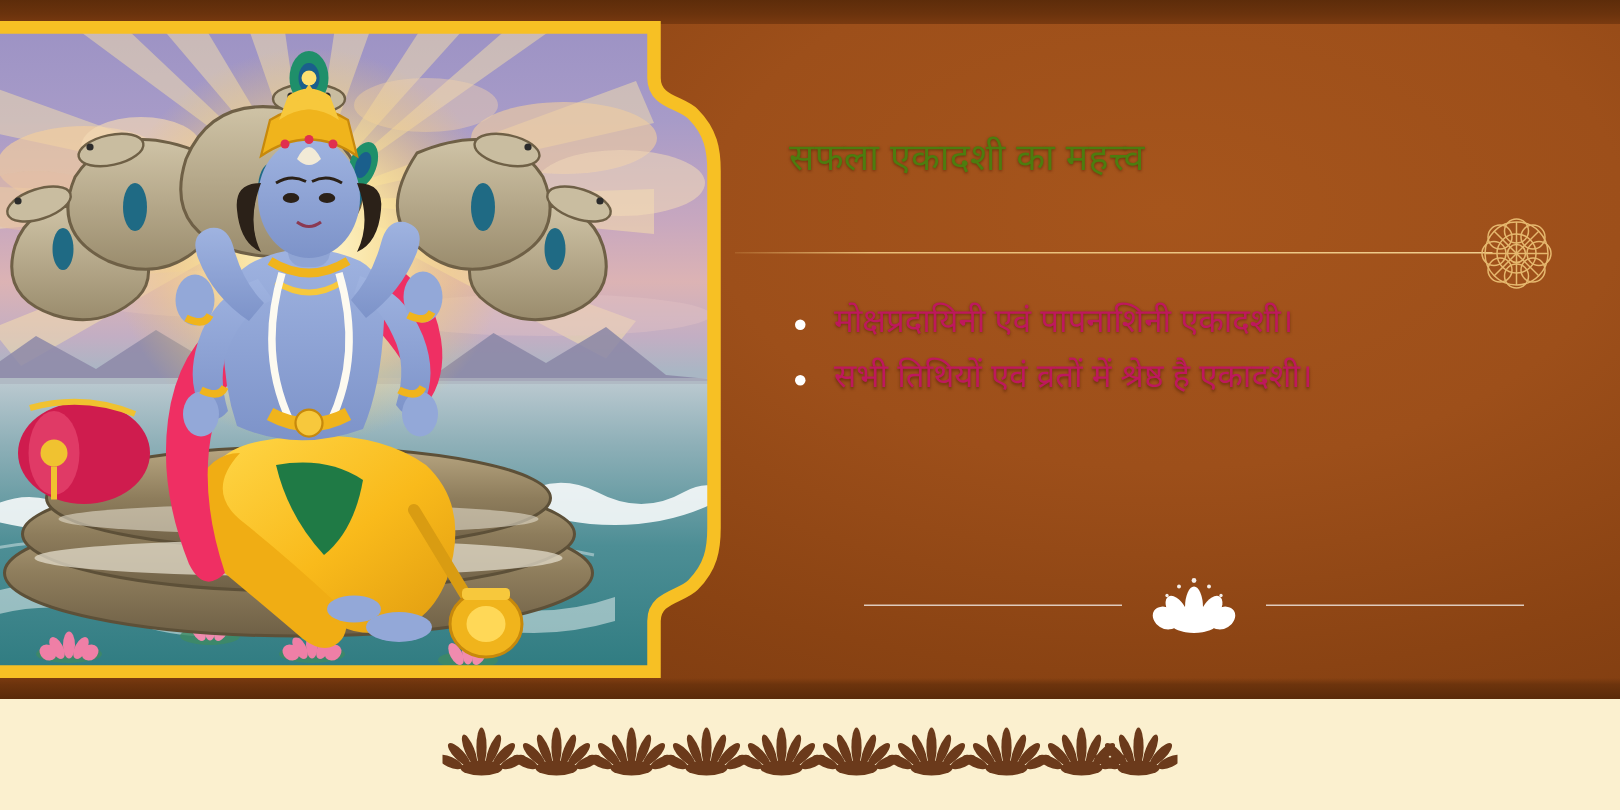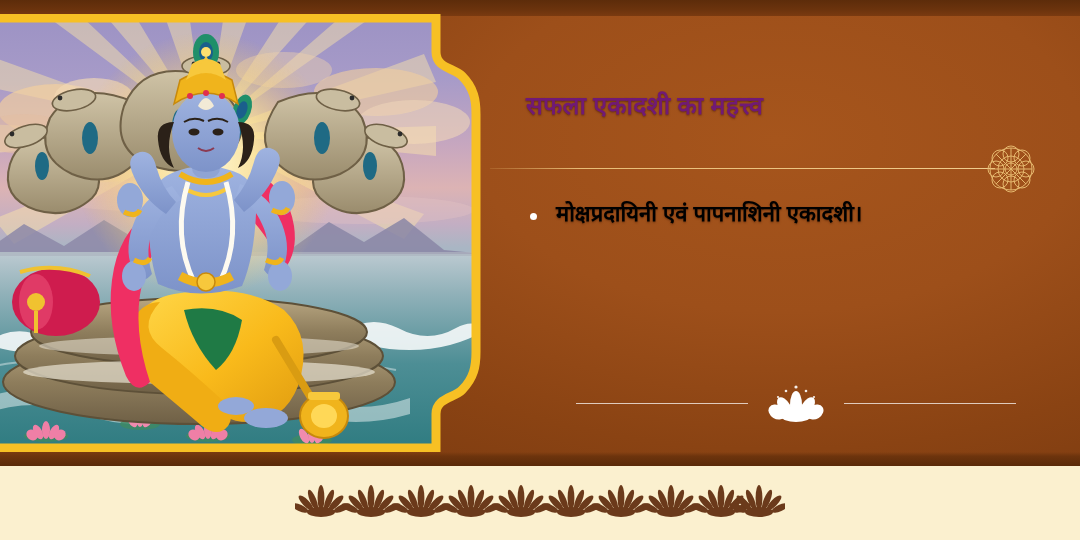--- a/index.html
+++ b/index.html
@@ -57,22 +57,22 @@
     position:absolute;
     left:500px; top:0;
     width:580px; height:466px;
   }
 
   #title {
     position:absolute;
     left:26px; top:90px;
     width:520px;
     font-size:25px;
-    font-weight:bold;
-    color:#701a75;
+    font-weight:normal;
+    color:#4d7c0f;
     letter-spacing:0.2px;
     text-shadow:0 1px 2px rgba(60,22,0,.55);
     line-height:1.25;
   }
 
   
   #rule-row {
     position:absolute;
     left:-10px; top:150px;
     width:590px; height:72px;
@@ -94,23 +94,23 @@
   #bullets {
     position:absolute;
     left:22px; top:198px;
     width:546px;
     list-style:none;
   }
   #bullets li {
     position:relative;
     padding-left:34px;
     margin-bottom:5px;
-    color:#000000;
+    color:#be185d;
     font-size:22px;
-    font-weight:bold;
+    font-weight:normal;
     line-height:1.45;
     text-shadow:0 1px 2px rgba(60,22,0,.5);
   }
   #bullets li::before {
     content:"";
     position:absolute;
     left:8px; top:15px;
     width:7px; height:7px;
     border-radius:50%;
     background:#ffffff;
@@ -460,20 +460,21 @@
               <path d="M16 14 L46 44"></path>
               <path d="M46 14 L16 44"></path>
             </g>
           </g>
         </svg>
       </div>
     </div>
 
     <ul id="bullets">
       <li>मोक्षप्रदायिनी एवं पापनाशिनी एकादशी।</li>
+      <li>सभी तिथियों एवं व्रतों में श्रेष्ठ है एकादशी।</li>
     </ul>
 
     <div id="divider">
       <div class="dline left"></div>
       <div id="divider-lotus">
         <svg viewBox="0 0 60 40" xmlns="http://www.w3.org/2000/svg">
           <g fill="#ffffff">
             <ellipse cx="30" cy="22" rx="6" ry="14"></ellipse>
             <ellipse cx="19" cy="25" rx="6" ry="12" transform="rotate(-30 19 25)"></ellipse>
             <ellipse cx="41" cy="25" rx="6" ry="12" transform="rotate(30 41 25)"></ellipse>

